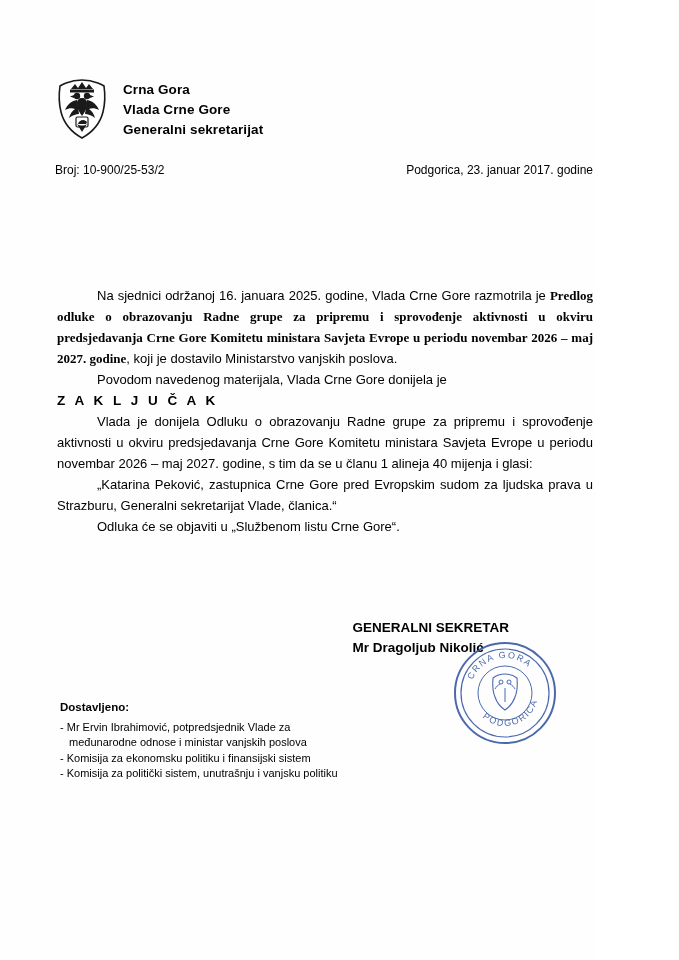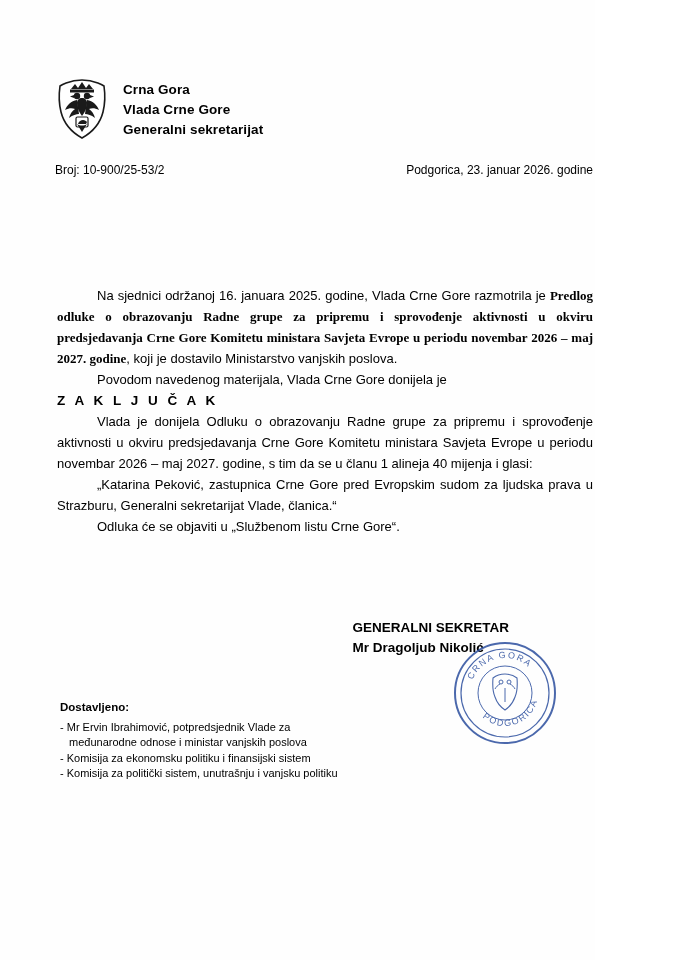--- a/index.html
+++ b/index.html
@@ -161,21 +161,21 @@
     </div>
     <div class="org-lines">
       <div>Crna Gora</div>
       <div>Vlada Crne Gore</div>
       <div>Generalni sekretarijat</div>
     </div>
   </div>
 
   <div class="meta">
     <div class="number">Broj: 10-900/25-53/2</div>
-    <div class="place">Podgorica, 23. januar 2026. godine</div>
+    <div class="place">Podgorica, 23. januar 2017. godine</div>
   </div>
 
   <div class="body-block">
 
     <p><span>Na sjednici održanoj 16. januara 2025. godine, Vlada Crne Gore razmotrila je </span><b>Predlog odluke o obrazovanju Radne grupe za pripremu i sprovođenje aktivnosti u okviru predsjedavanja Crne Gore Komitetu ministara Savjeta Evrope u periodu novembar 2026 – maj 2027. godine</b><span>, koji je dostavilo Ministarstvo vanjskih poslova.</span></p>
 
     <p>Povodom navedenog materijala, Vlada Crne Gore donijela je</p>
 
     <p class="zakljucak">Z A K L J U Č A K</p>
 

